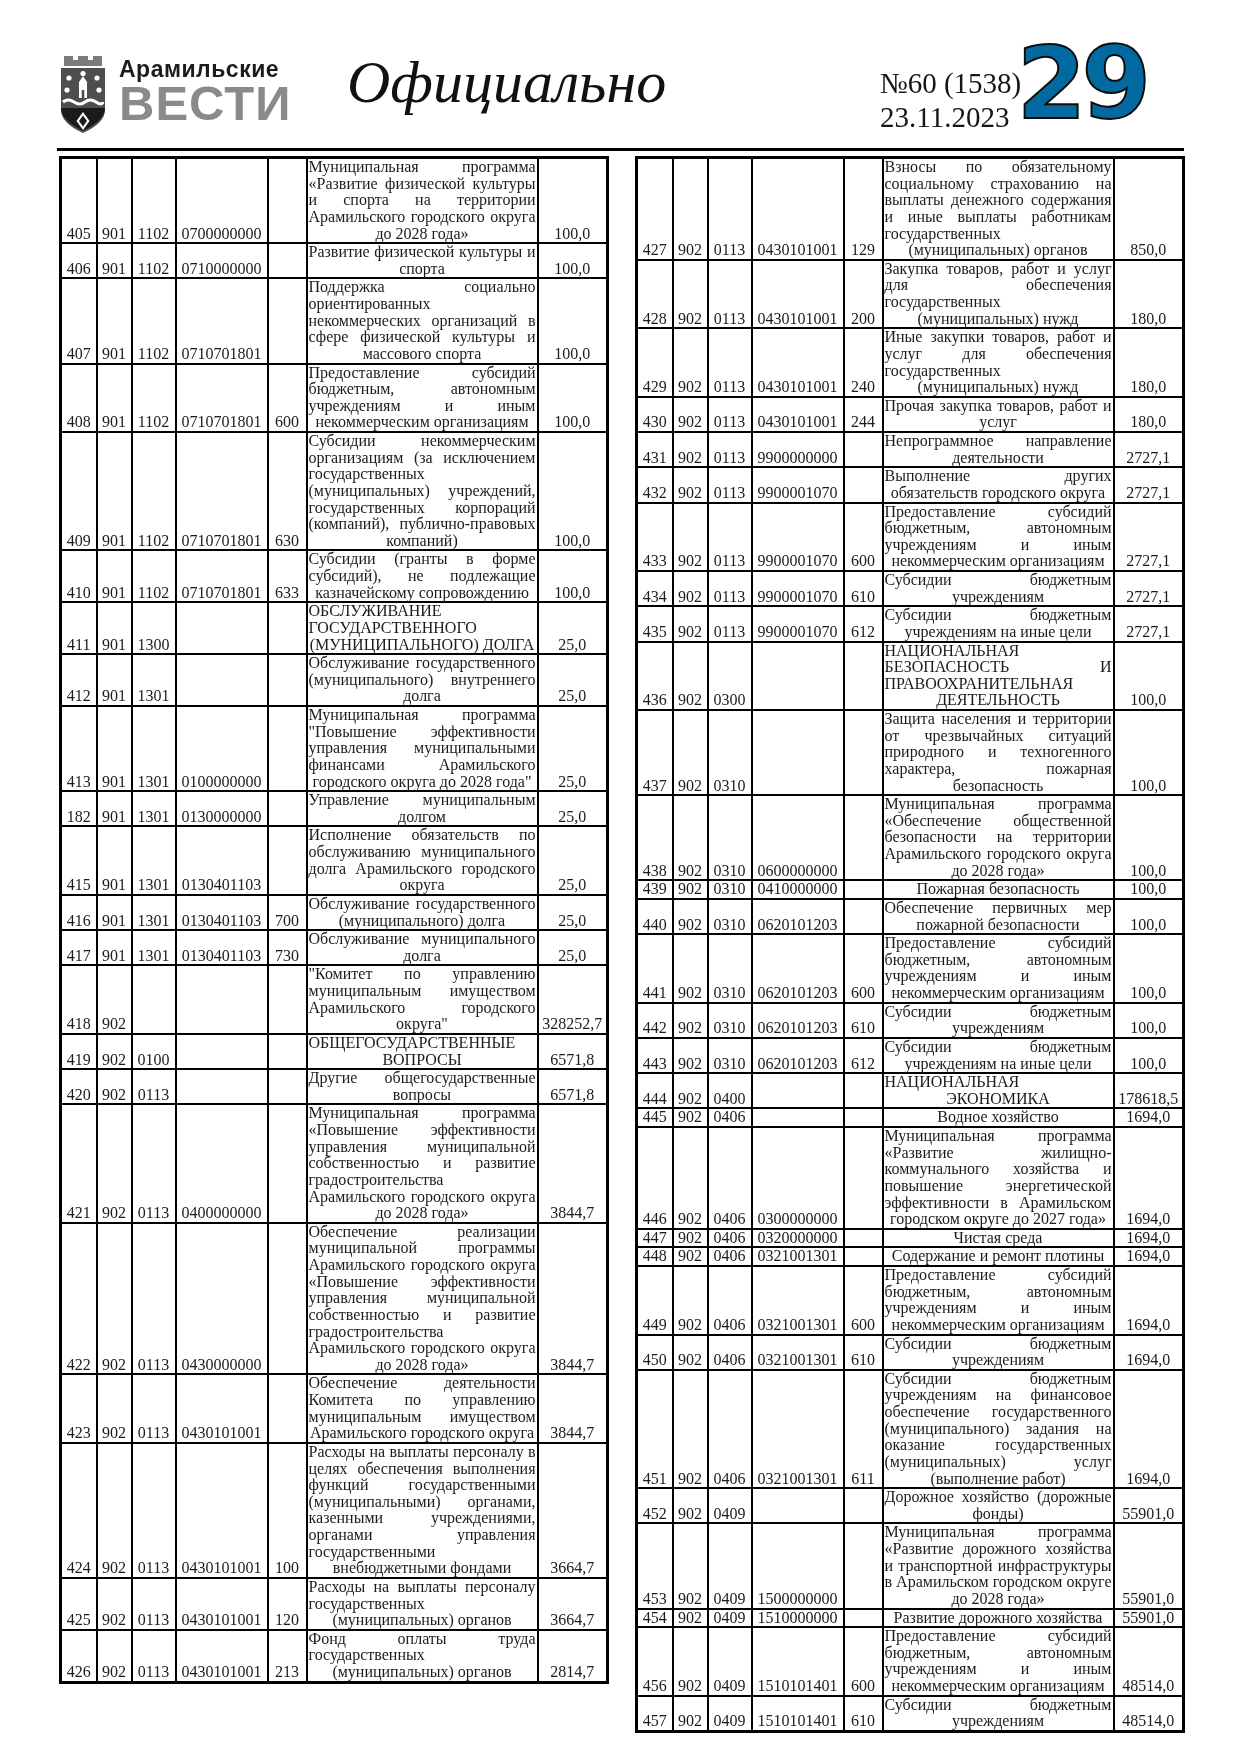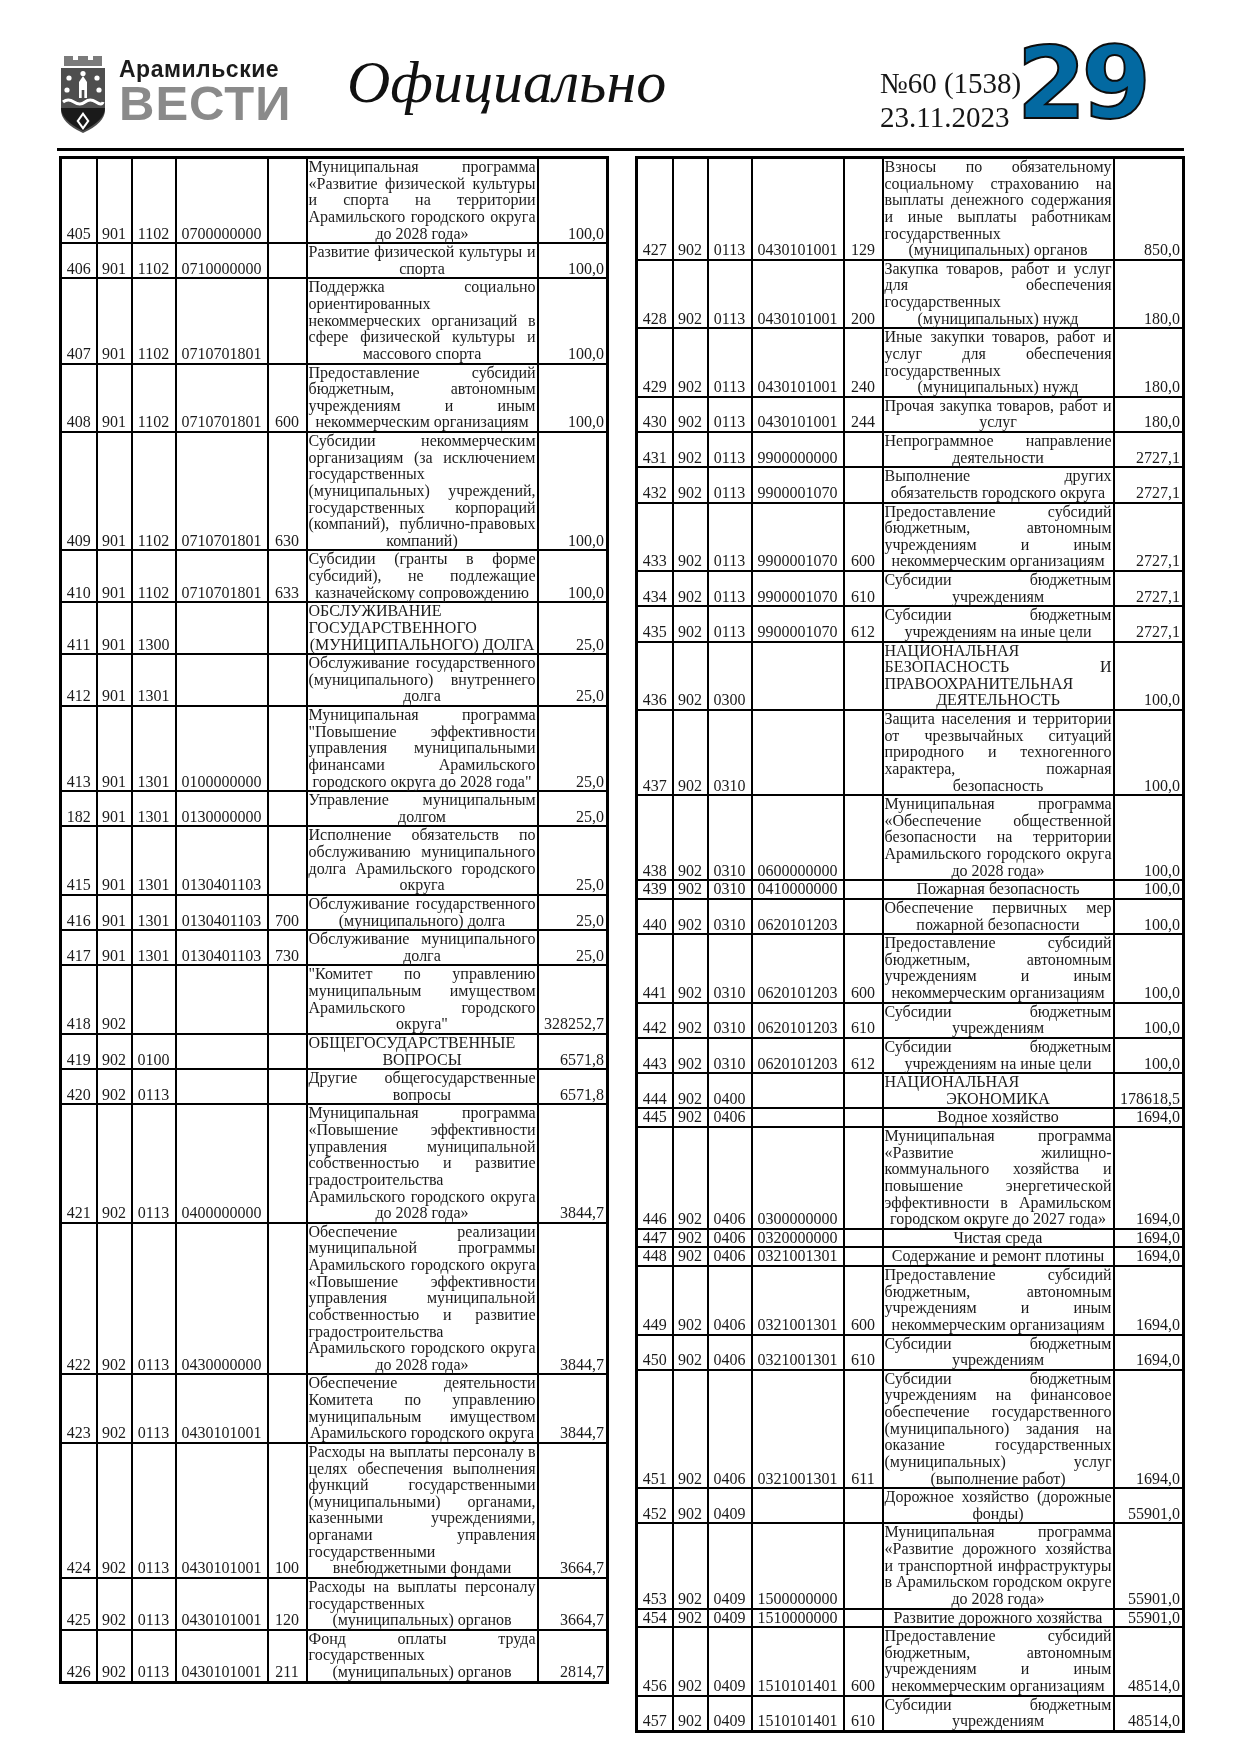--- a/index.html
+++ b/index.html
@@ -52,21 +52,21 @@
   td {
     border:2px solid #000; padding:0 2px;
     font-size:16px; line-height:1.04;
     vertical-align:bottom; text-align:center;
     overflow-wrap:break-word;
   }
   td.name {
     text-align:justify; text-align-last:center;
     vertical-align:top; padding:0 1px;
   }
-  td.amt { text-align:right; }
+  td.amt { text-align:center; }
 </style>
 </head>
 <body>
 
 <div class="masthead">
   <div class="brand">
     <svg class="emblem" viewBox="0 0 52 82">
       <path d="M7 14 V4 h9 v4 h5 V4 h10 v4 h5 V4 h9 v10 z" fill="#7b7b7b"></path>
       <path d="M4 16 h44 v42 q0 13 -22 23 q-22 -10 -22 -23 z" fill="#4e4e4e"></path>
       <circle cx="12" cy="26" r="2.6" fill="#fff"></circle>
@@ -296,21 +296,21 @@
           <td class="c">0430101001</td>
           <td class="c">120</td>
           <td class="name">Расходы на выплаты персоналу государственных (муниципальных) органов</td>
           <td class="amt">3664,7</td>
         </tr>
         <tr>
           <td class="c">426</td>
           <td class="c">902</td>
           <td class="c">0113</td>
           <td class="c">0430101001</td>
-          <td class="c">211</td>
+          <td class="c">213</td>
           <td class="name">Фонд оплаты труда государственных (муниципальных) органов</td>
           <td class="amt">2814,7</td>
         </tr>
       </tbody>
   </table>
   <table class="budget">
     <colgroup>
       <col style="width:36px">
         <col style="width:35px">
         <col style="width:44px">

